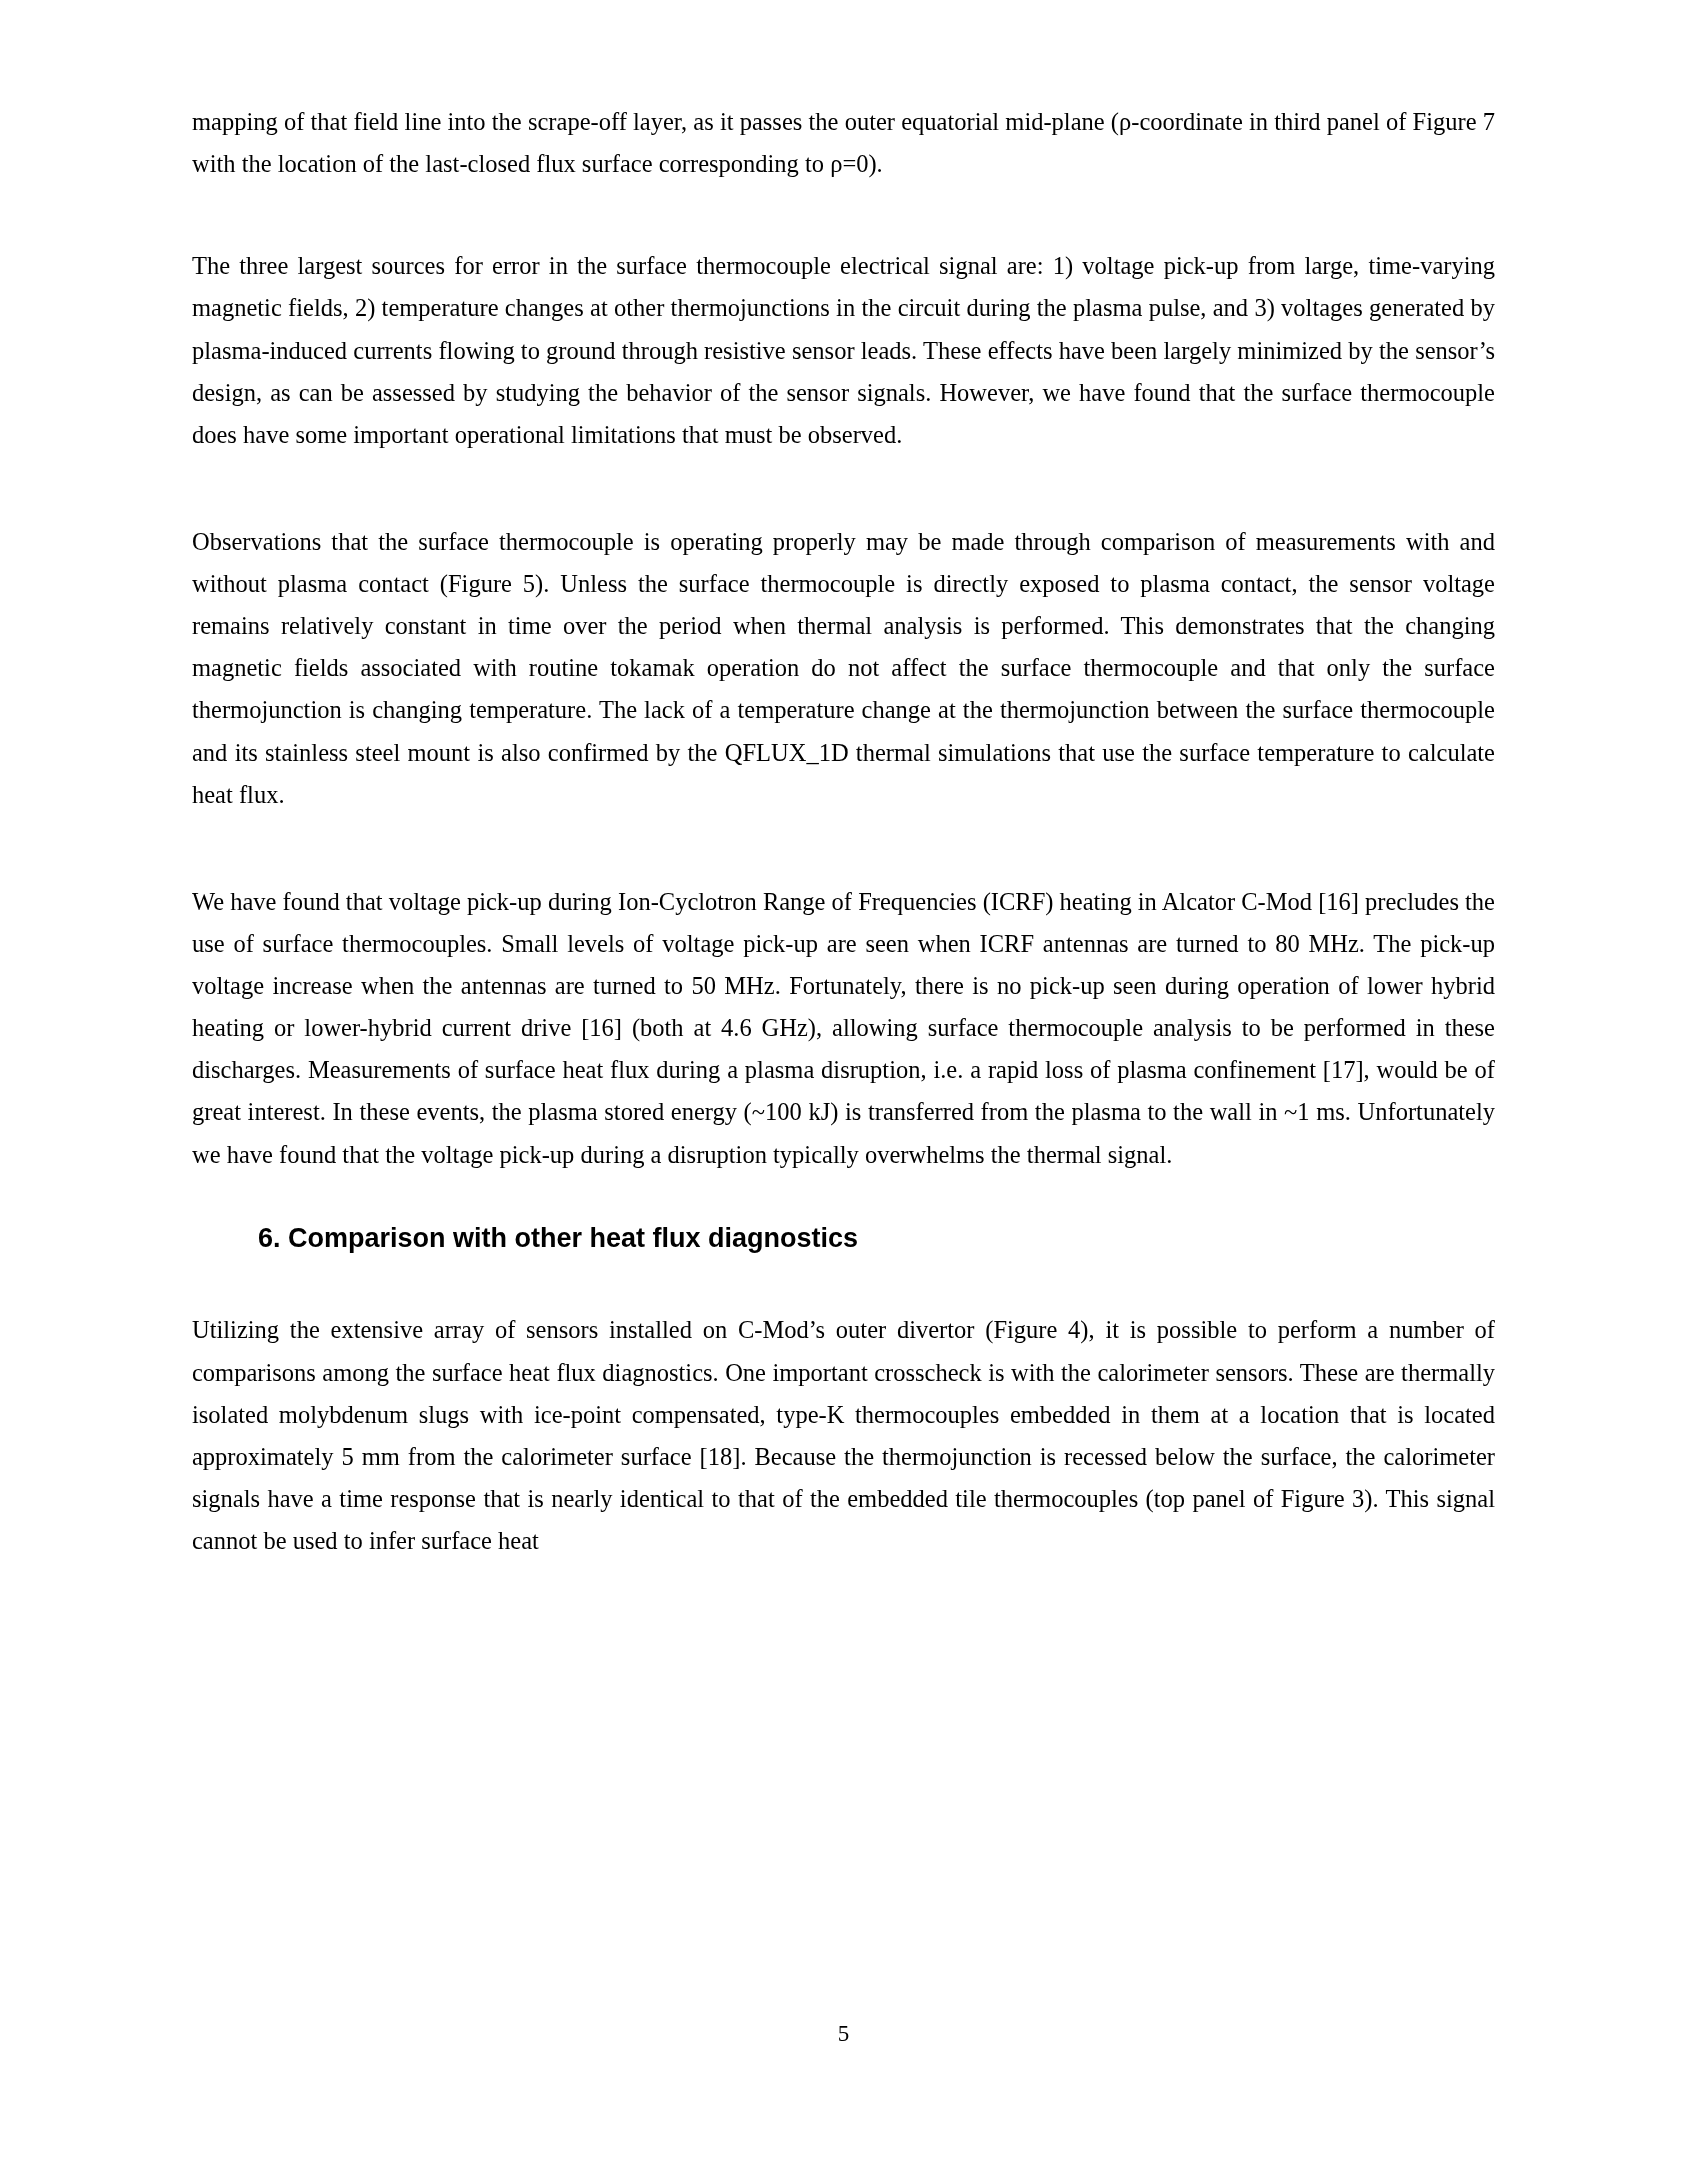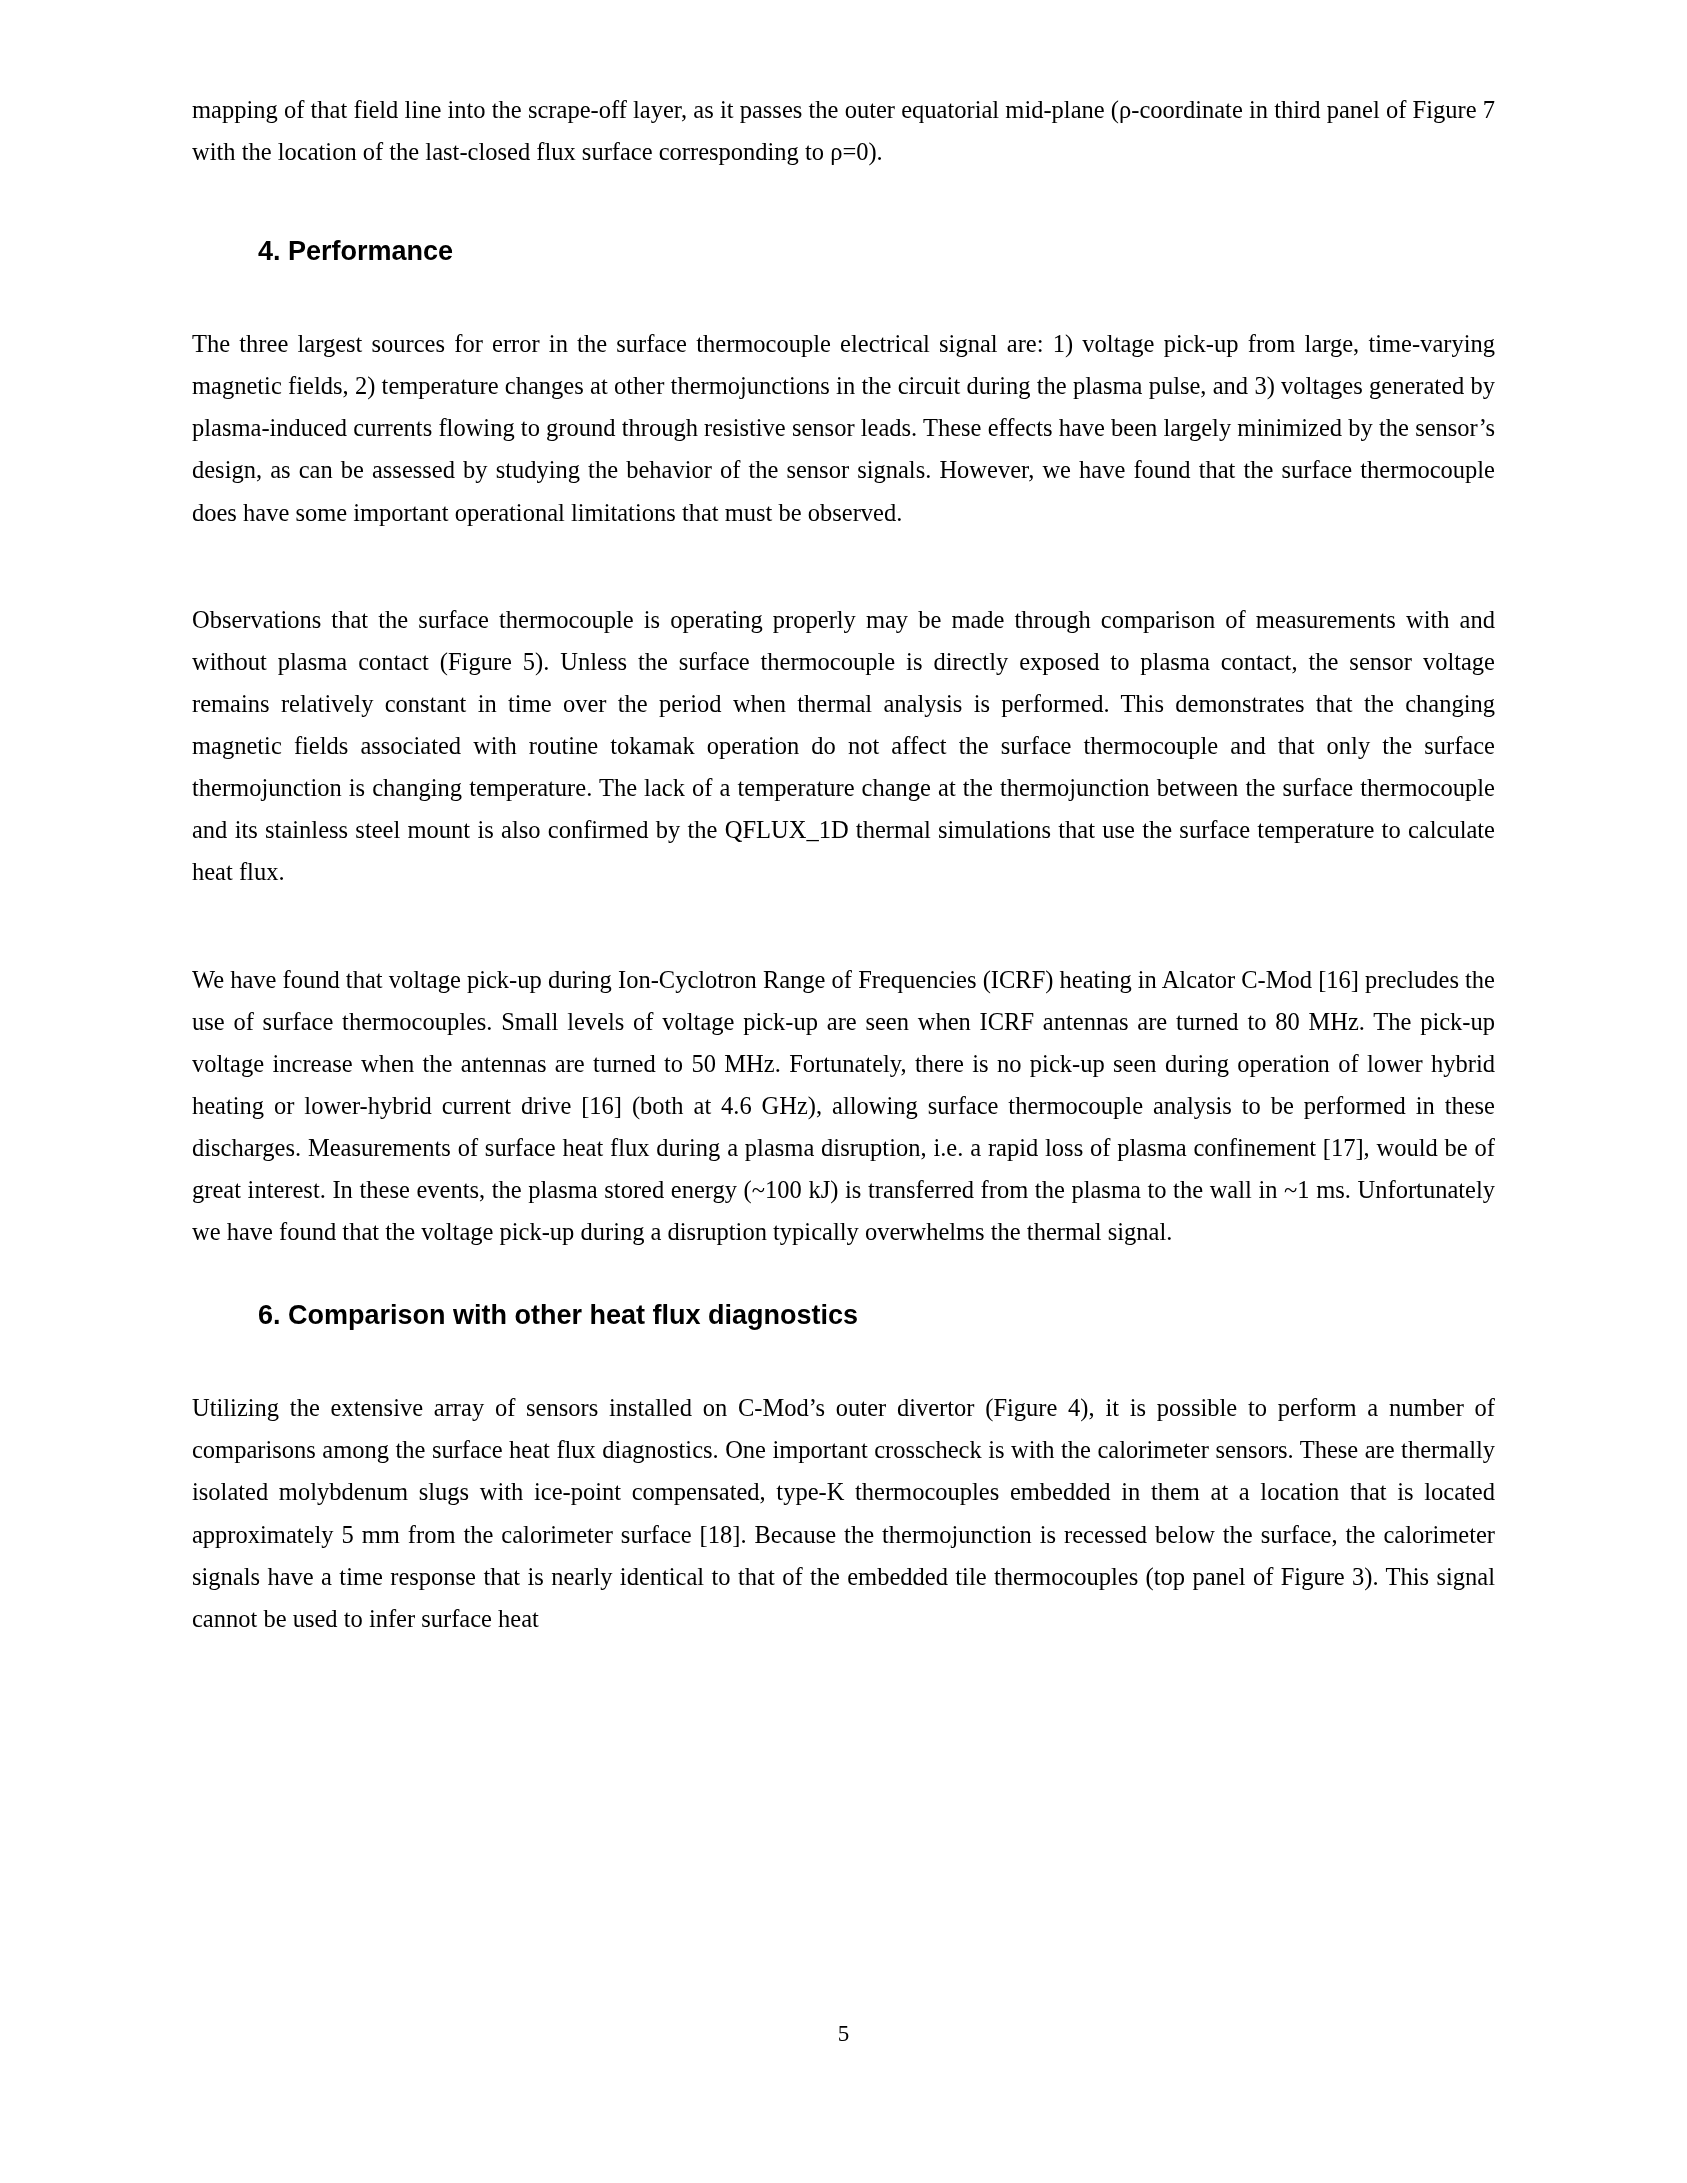--- a/index.html
+++ b/index.html
@@ -19,21 +19,21 @@
     position: absolute;
     left: 0;
     top: 0;
     width: 1687px;
     height: 2183px;
     box-sizing: border-box;
     padding: 89px 192px 0 192px;
   }
   .content {
     width: 1303px;
-    margin: 0 auto;
+    margin: 12px auto;
   }
   p.body-text {
     font-size: 24.5px;
     line-height: 1.72;
     text-align: justify;
     margin: 0 0 28px 0;
     text-justify: inter-word;
   }
   p.first-block {
     margin-top: 0;
@@ -64,21 +64,20 @@
   }
 </style>
 </head>
 <body>
 
 <div class="page">
   <div class="content">
 
     <p class="body-text first-block">mapping of that field line into the scrape-off layer, as it passes the outer equatorial mid-plane (ρ-coordinate in third panel of Figure 7 with the location of the last-closed flux surface corresponding to ρ=0).</p>
 
-    <h2 class="section-heading">4.  Performance</h2>
 
     <p class="body-text">The three largest sources for error in the surface thermocouple electrical signal are: 1) voltage pick-up from large, time-varying magnetic fields, 2) temperature changes at other thermojunctions in the circuit during the plasma pulse, and 3) voltages generated by plasma-induced currents flowing to ground through resistive sensor leads. These effects have been largely minimized by the sensor’s design, as can be assessed by studying the behavior of the sensor signals. However, we have found that the surface thermocouple does have some important operational limitations that must be observed.</p>
 
     <div class="spacer-lg"></div>
 
     <p class="body-text">Observations that the surface thermocouple is operating properly may be made through comparison of measurements with and without plasma contact (Figure 5). Unless the surface thermocouple is directly exposed to plasma contact, the sensor voltage remains relatively constant in time over the period when thermal analysis is performed. This demonstrates that the changing magnetic fields associated with routine tokamak operation do not affect the surface thermocouple and that only the surface thermojunction is changing temperature. The lack of a temperature change at the thermojunction between the surface thermocouple and its stainless steel mount is also confirmed by the QFLUX_1D thermal simulations that use the surface temperature to calculate heat flux.</p>
 
     <div class="spacer-lg"></div>
 
     <p class="body-text">We have found that voltage pick-up during Ion-Cyclotron Range of Frequencies (ICRF) heating in Alcator C-Mod [16] precludes the use of surface thermocouples. Small levels of voltage pick-up are seen when ICRF antennas are turned to 80 MHz. The pick-up voltage increase when the antennas are turned to 50 MHz. Fortunately, there is no pick-up seen during operation of lower hybrid heating or lower-hybrid current drive [16] (both at 4.6 GHz), allowing surface thermocouple analysis to be performed in these discharges. Measurements of surface heat flux during a plasma disruption, i.e. a rapid loss of plasma confinement [17], would be of great interest. In these events, the plasma stored energy (~100 kJ) is transferred from the plasma to the wall in ~1 ms. Unfortunately we have found that the voltage pick-up during a disruption typically overwhelms the thermal signal.</p>

